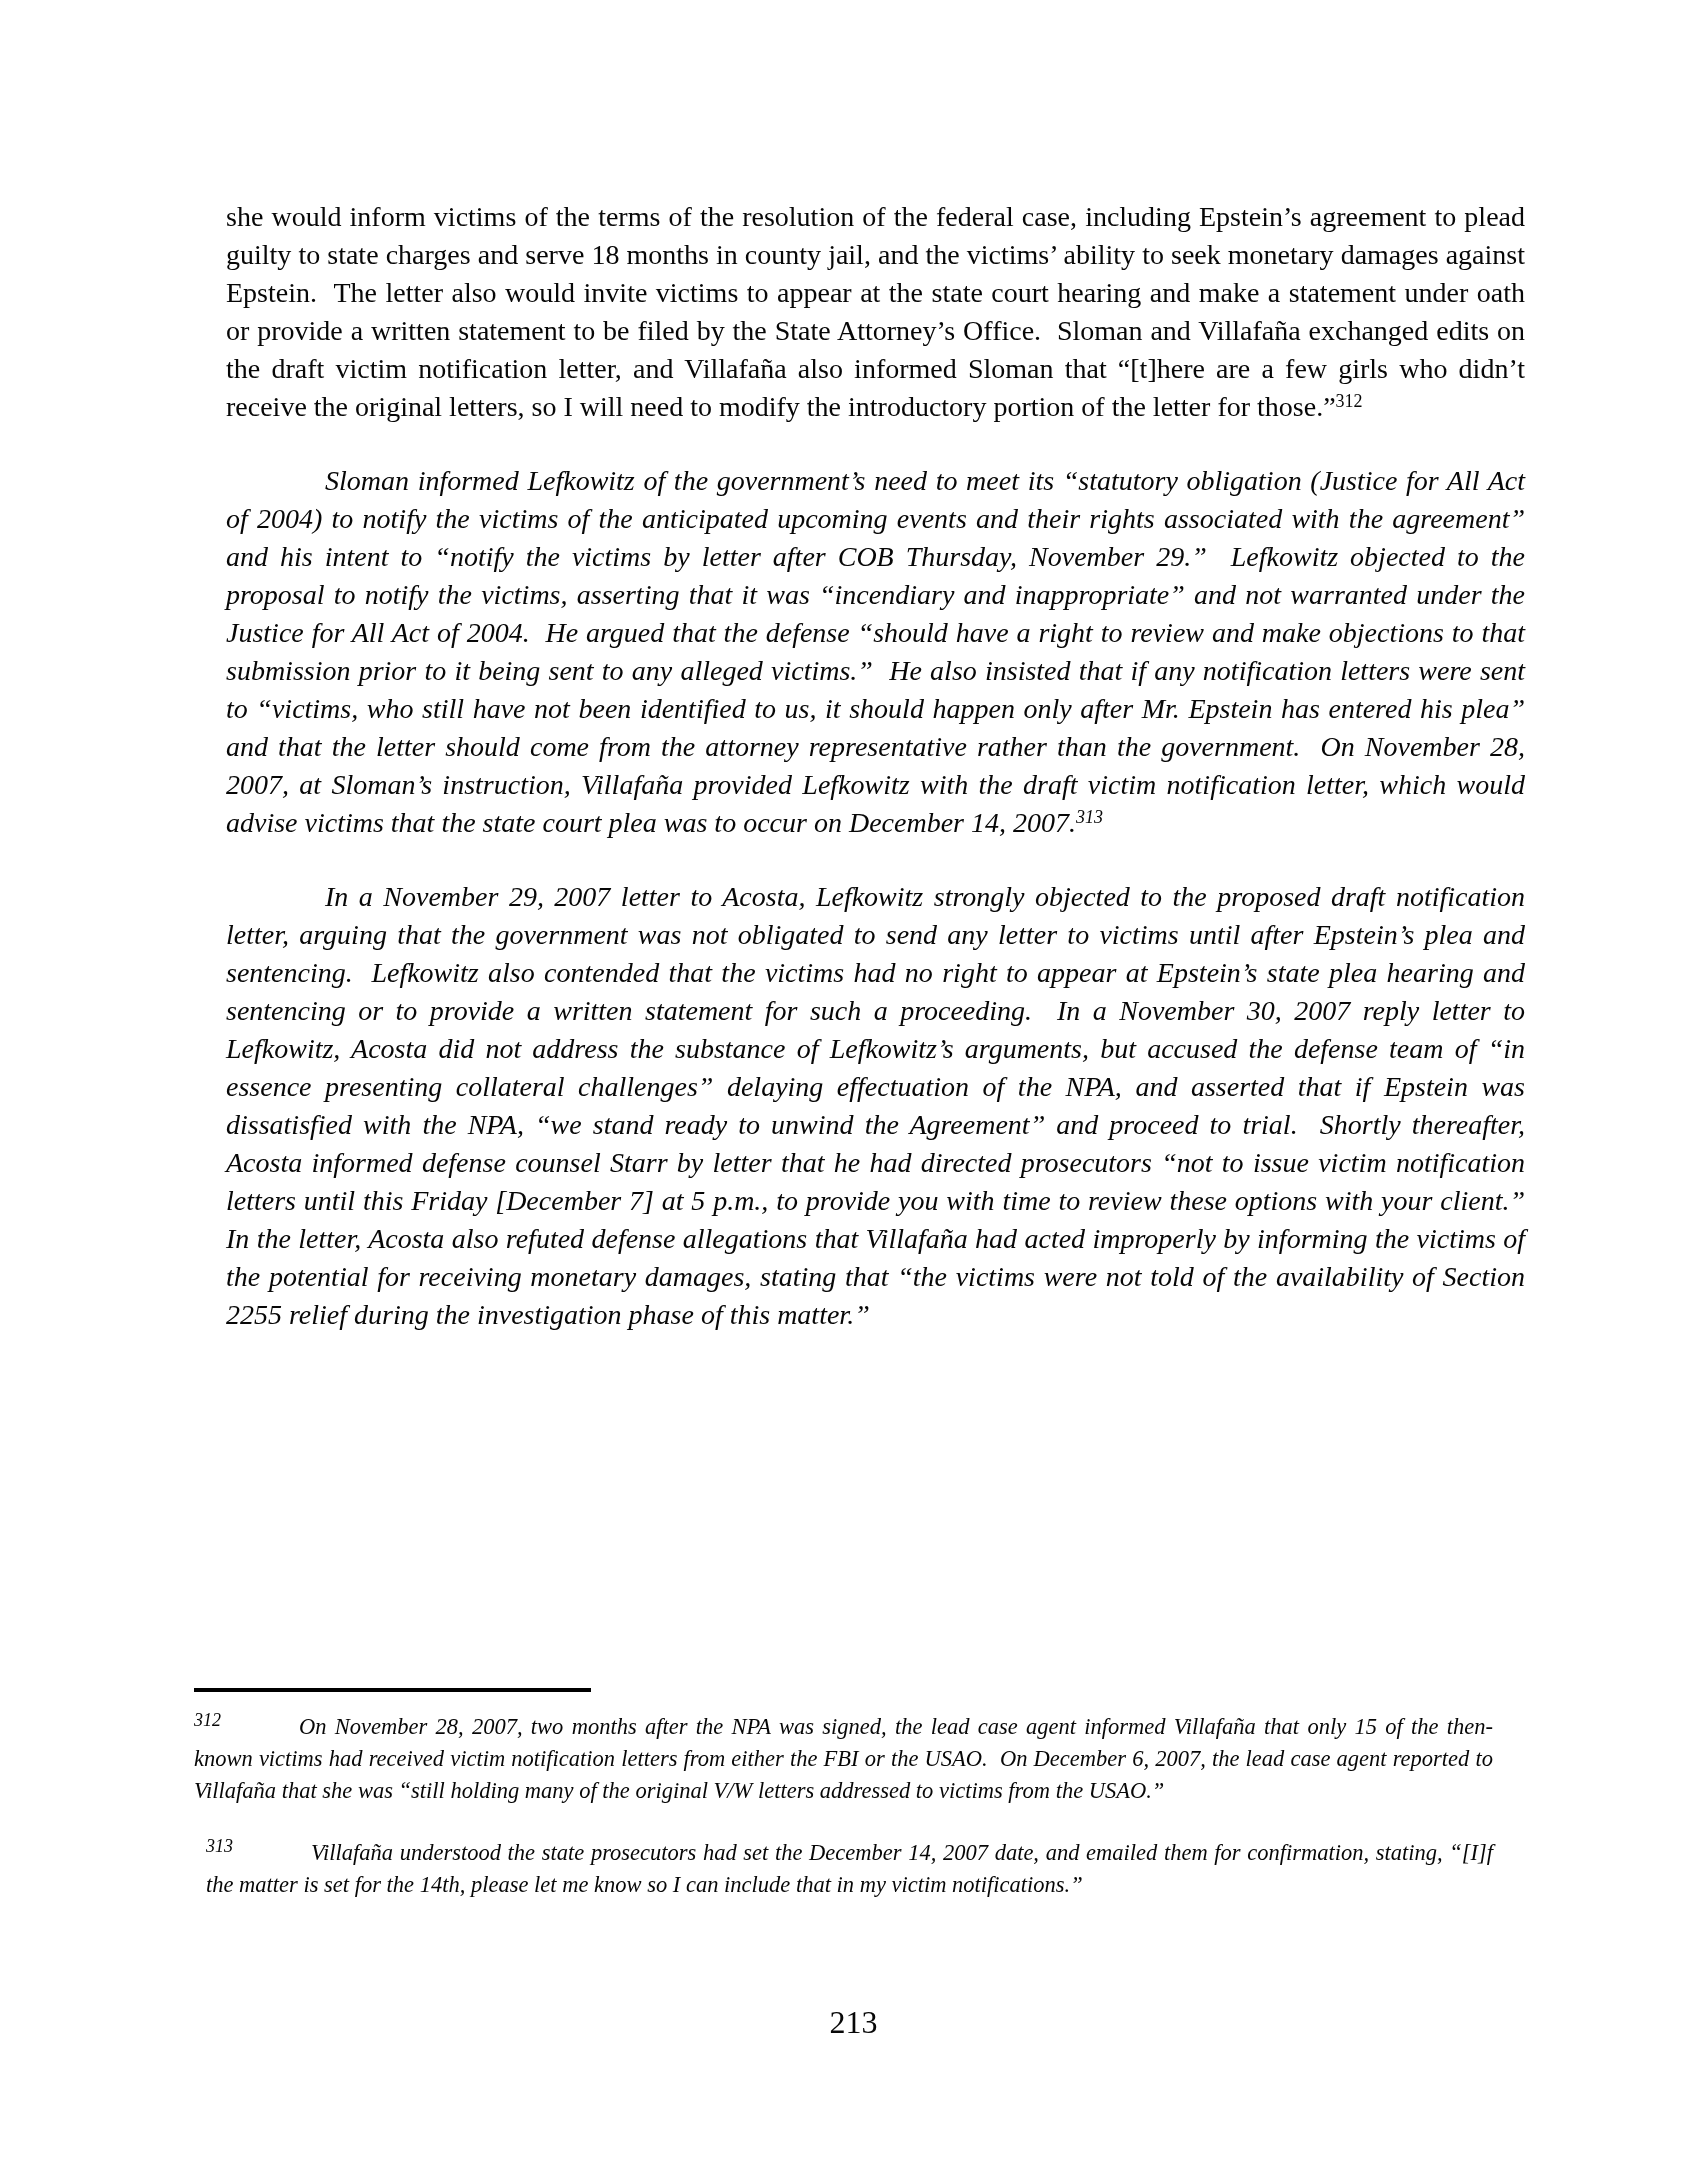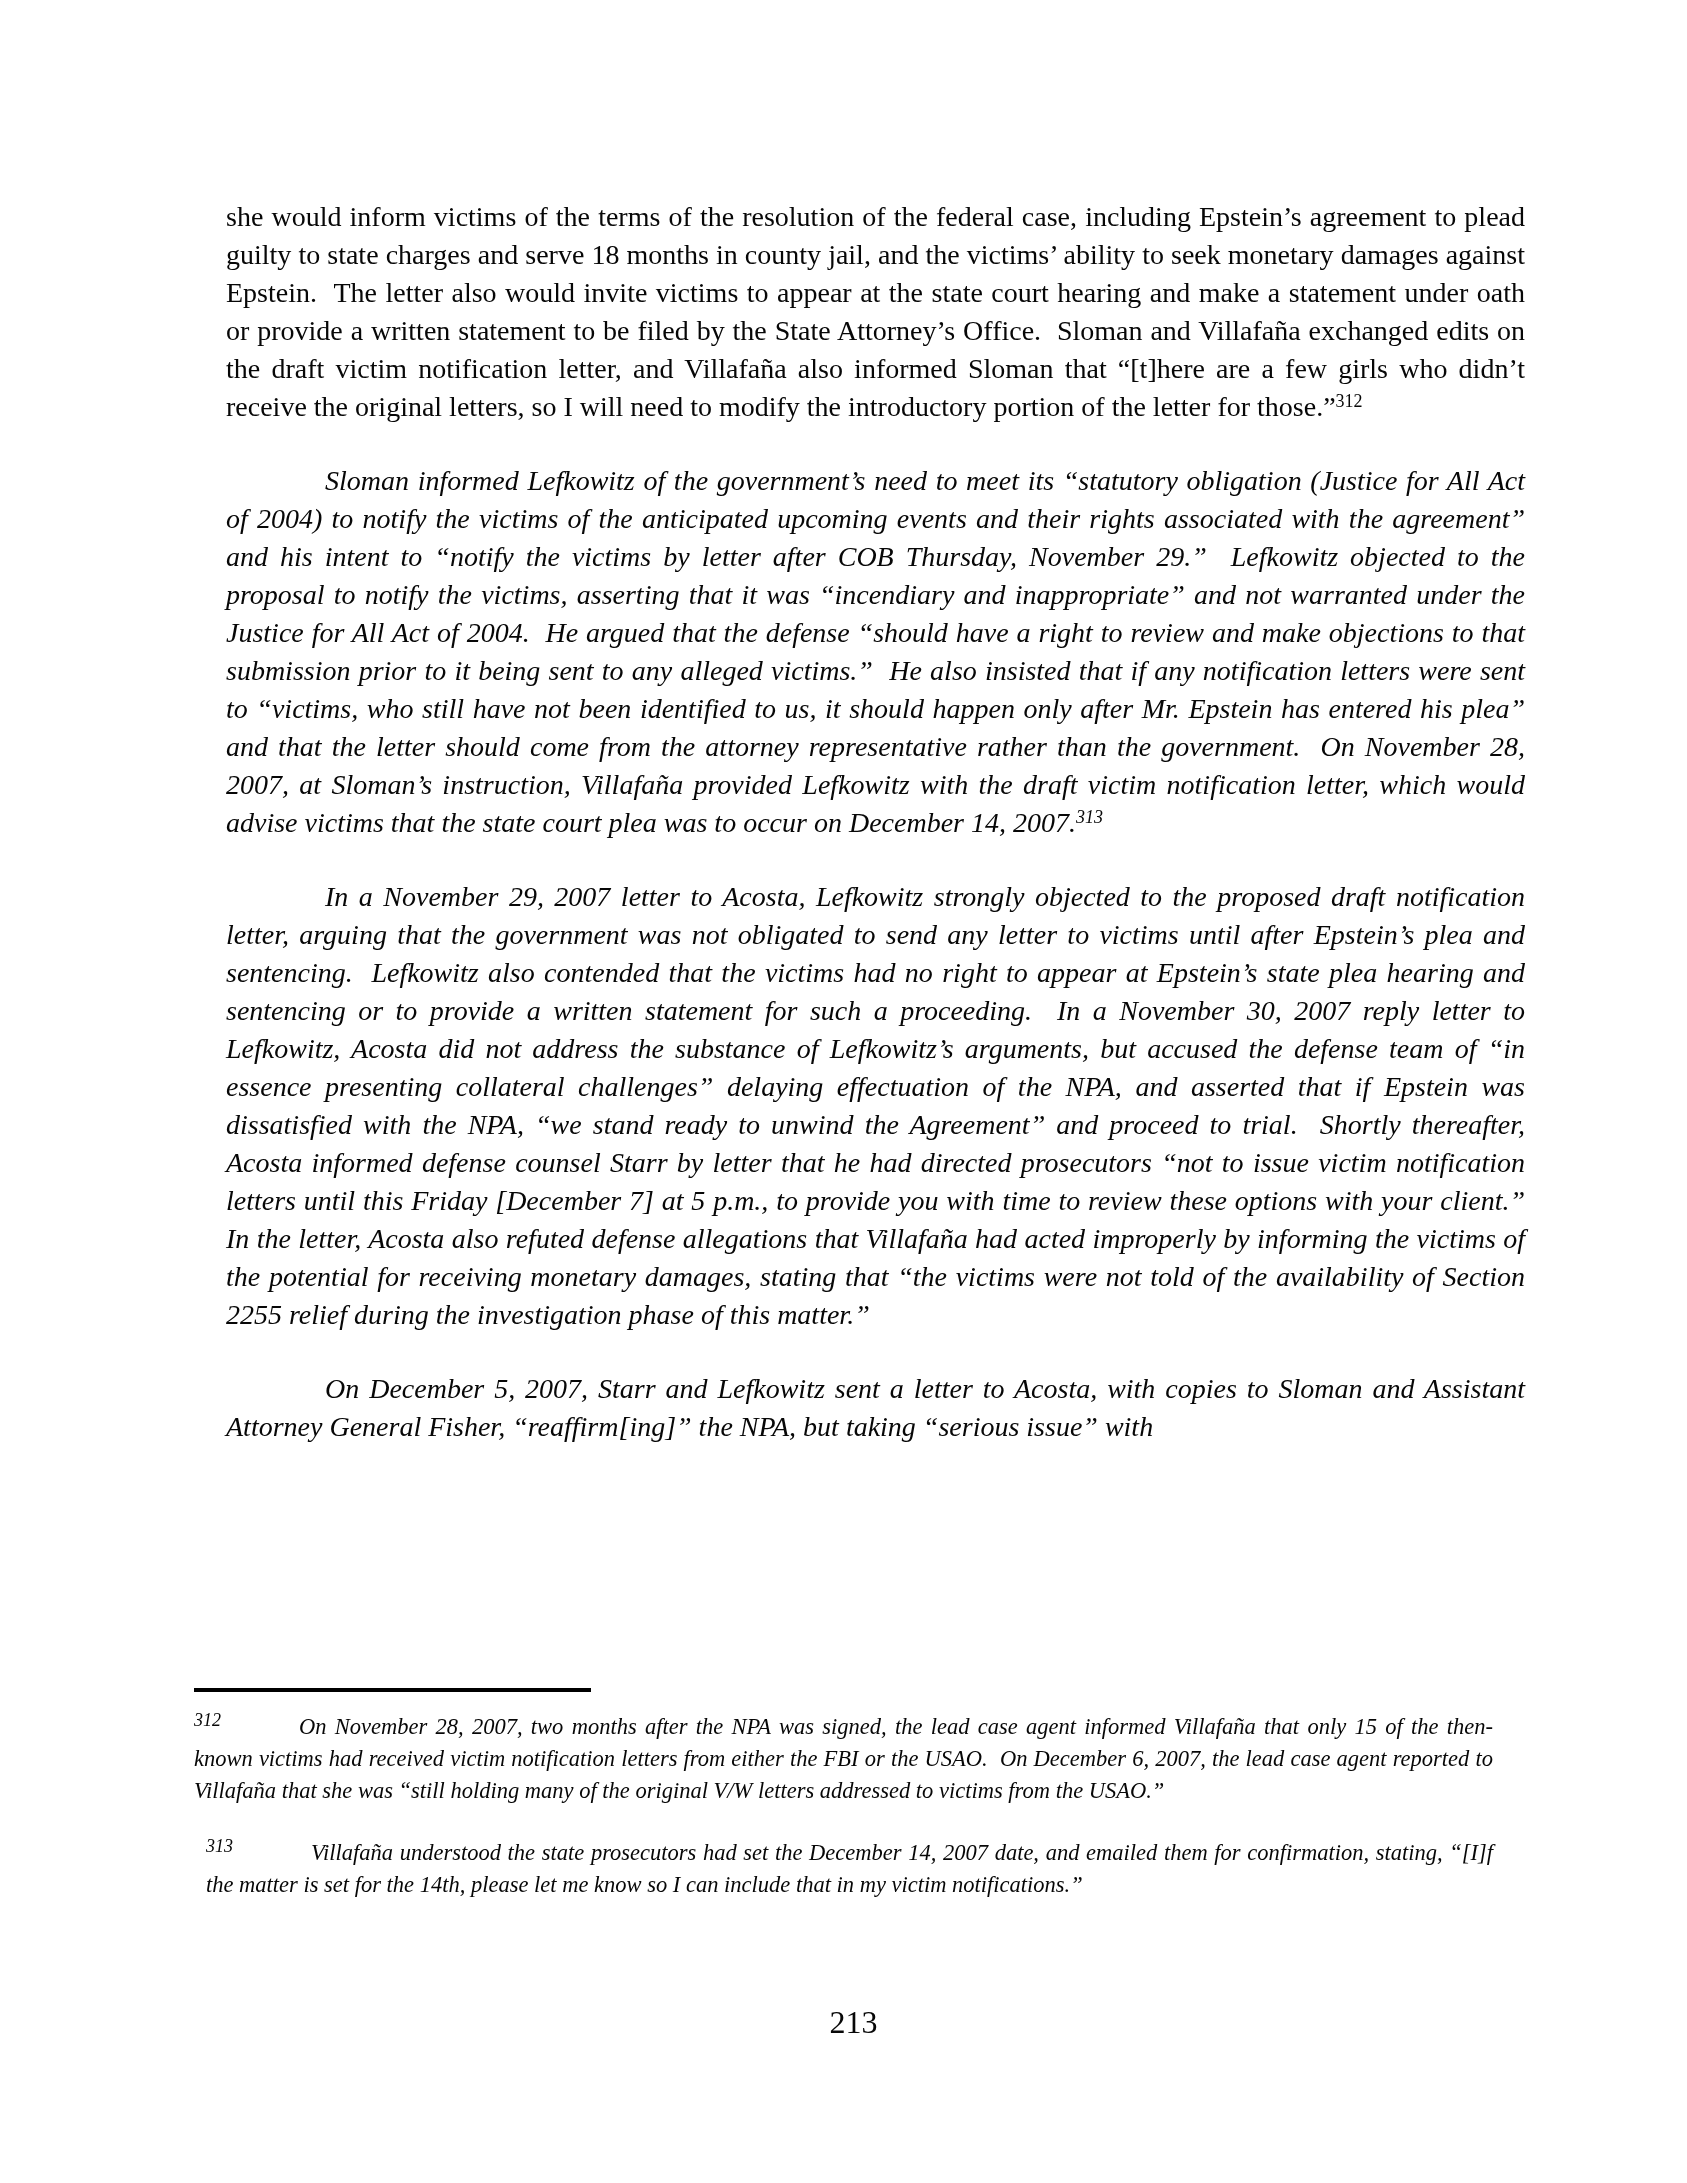--- a/index.html
+++ b/index.html
@@ -90,21 +90,20 @@
 </style>
 </head>
 <body>
 
 <div class="page">
 
   <div class="body-text">
     <p class="para"><span>she would inform victims of the terms of the resolution of the federal case, including Epstein’s agreement to plead guilty to state charges and serve 18 months in county jail, and the victims’ ability to seek monetary damages against Epstein.  The letter also would invite victims to appear at the state court hearing and make a statement under oath or provide a written statement to be filed by the State Attorney’s Office.  Sloman and Villafaña exchanged edits on the draft victim notification letter, and Villafaña also informed Sloman that “[t]here are a few girls who didn’t receive the original letters, so I will need to modify the introductory portion of the letter for those.”</span><sup class="fn-ref">312</sup></p>
     <p class="para indent"><span>Sloman informed Lefkowitz of the government’s need to meet its “statutory obligation (Justice for All Act of 2004) to notify the victims of the anticipated upcoming events and their rights associated with the agreement” and his intent to “notify the victims by letter after COB Thursday, November 29.”  Lefkowitz objected to the proposal to notify the victims, asserting that it was “incendiary and inappropriate” and not warranted under the Justice for All Act of 2004.  He argued that the defense “should have a right to review and make objections to that submission prior to it being sent to any alleged victims.”  He also insisted that if any notification letters were sent to “victims, who still have not been identified to us, it should happen only after Mr. Epstein has entered his plea” and that the letter should come from the attorney representative rather than the government.  On November 28, 2007, at Sloman’s instruction, Villafaña provided Lefkowitz with the draft victim notification letter, which would advise victims that the state court plea was to occur on December 14, 2007.</span><sup class="fn-ref">313</sup></p>
     <p class="para indent"><span>In a November 29, 2007 letter to Acosta, Lefkowitz strongly objected to the proposed draft notification letter, arguing that the government was not obligated to send any letter to victims until after Epstein’s plea and sentencing.  Lefkowitz also contended that the victims had no right to appear at Epstein’s state plea hearing and sentencing or to provide a written statement for such a proceeding.  In a November 30, 2007 reply letter to Lefkowitz, Acosta did not address the substance of Lefkowitz’s arguments, but accused the defense team of “in essence presenting collateral challenges” delaying effectuation of the NPA, and asserted that if Epstein was dissatisfied with the NPA, “we stand ready to unwind the Agreement” and proceed to trial.  Shortly thereafter, Acosta informed defense counsel Starr by letter that he had directed prosecutors “not to issue victim notification letters until this Friday [December 7] at 5 p.m., to provide you with time to review these options with your client.”  In the letter, Acosta also refuted defense allegations that Villafaña had acted improperly by informing the victims of the potential for receiving monetary damages, stating that “the victims were not told of the availability of Section 2255 relief during the investigation phase of this matter.”</span><sup class="fn-ref"></sup></p>
-    <p class="para indent"><span>On December 5, 2007, Starr and Lefkowitz sent a letter to Acosta, with copies to Sloman and Assistant Attorney General Fisher, “reaffirm[ing]” the NPA, but taking “serious issue” with</span><sup class="fn-ref"></sup></p>
   </div>
 
   <div class="footnotes">
     <hr class="fn-rule">
     <p class="footnote"><sup class="fn-marker">312</sup><span class="fn-gap"></span><span>On November 28, 2007, two months after the NPA was signed, the lead case agent informed Villafaña that only 15 of the then-known victims had received victim notification letters from either the FBI or the USAO.  On December 6, 2007, the lead case agent reported to Villafaña that she was “still holding many of the original V/W letters addressed to victims from the USAO.”</span></p>
     <p class="footnote"><sup class="fn-marker">313</sup><span class="fn-gap"></span><span>Villafaña understood the state prosecutors had set the December 14, 2007 date, and emailed them for confirmation, stating, “[I]f the matter is set for the 14th, please let me know so I can include that in my victim notifications.”</span></p>
   </div>
 
   <div class="page-number">213</div>
 

